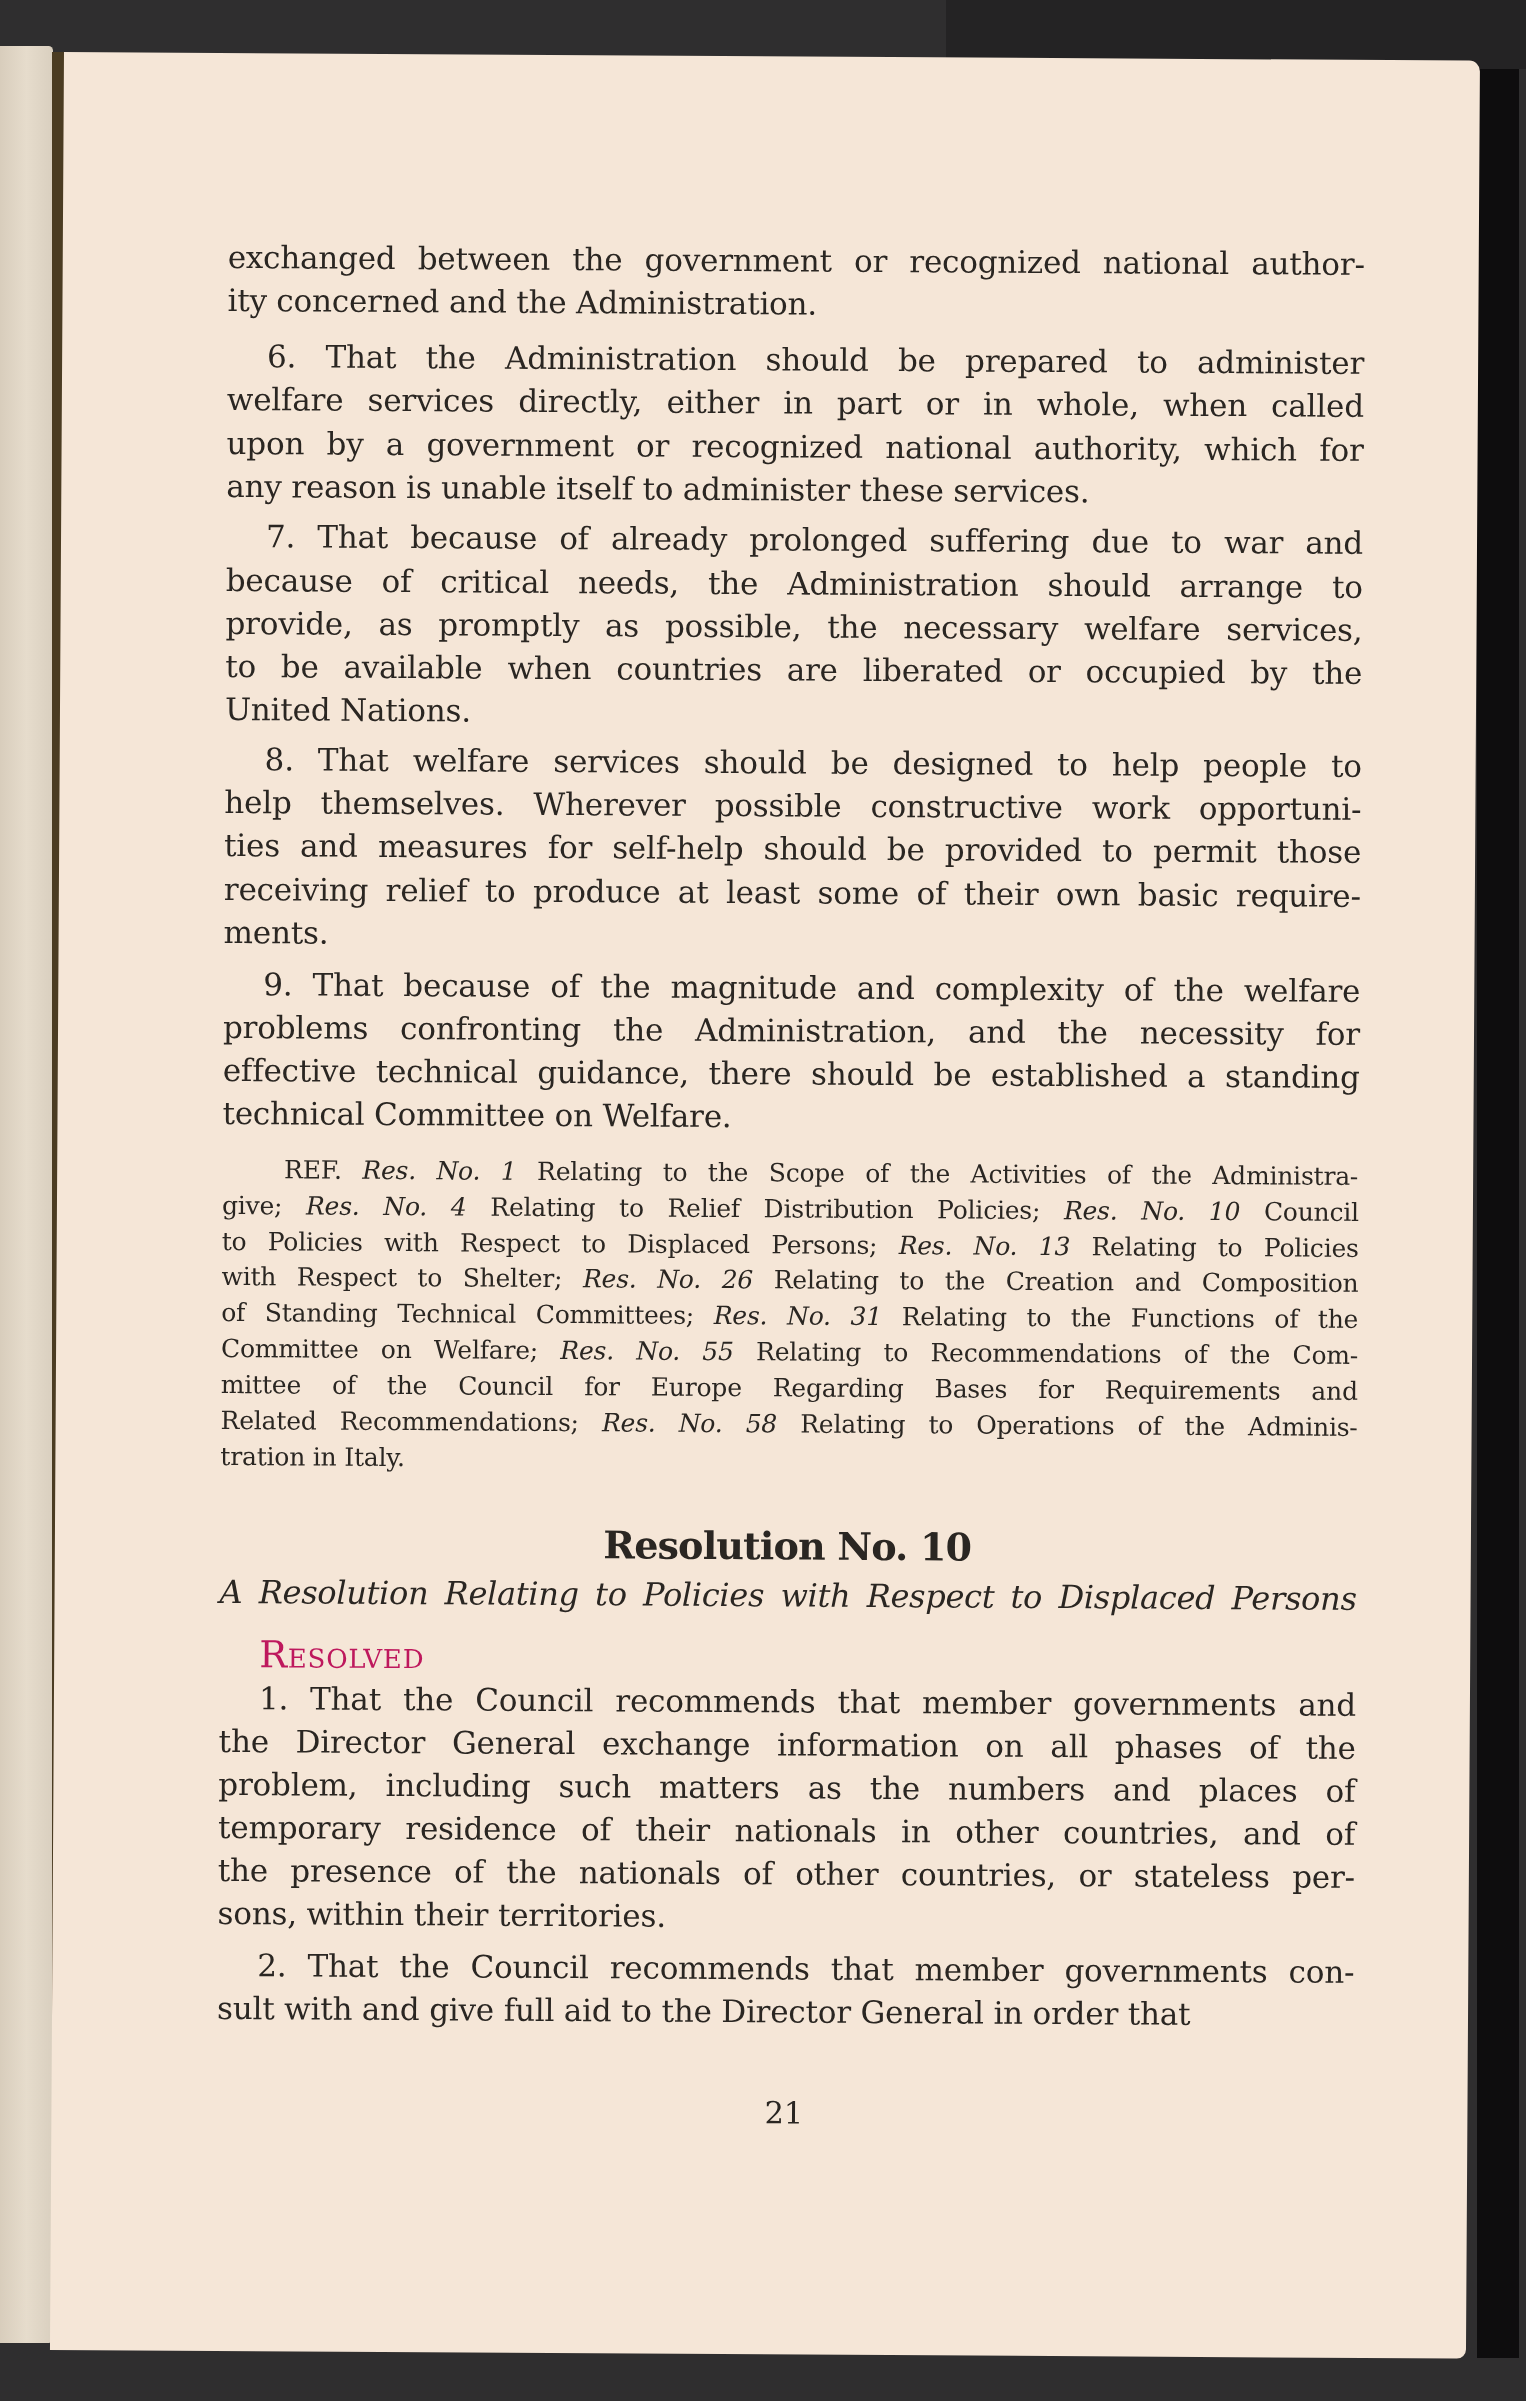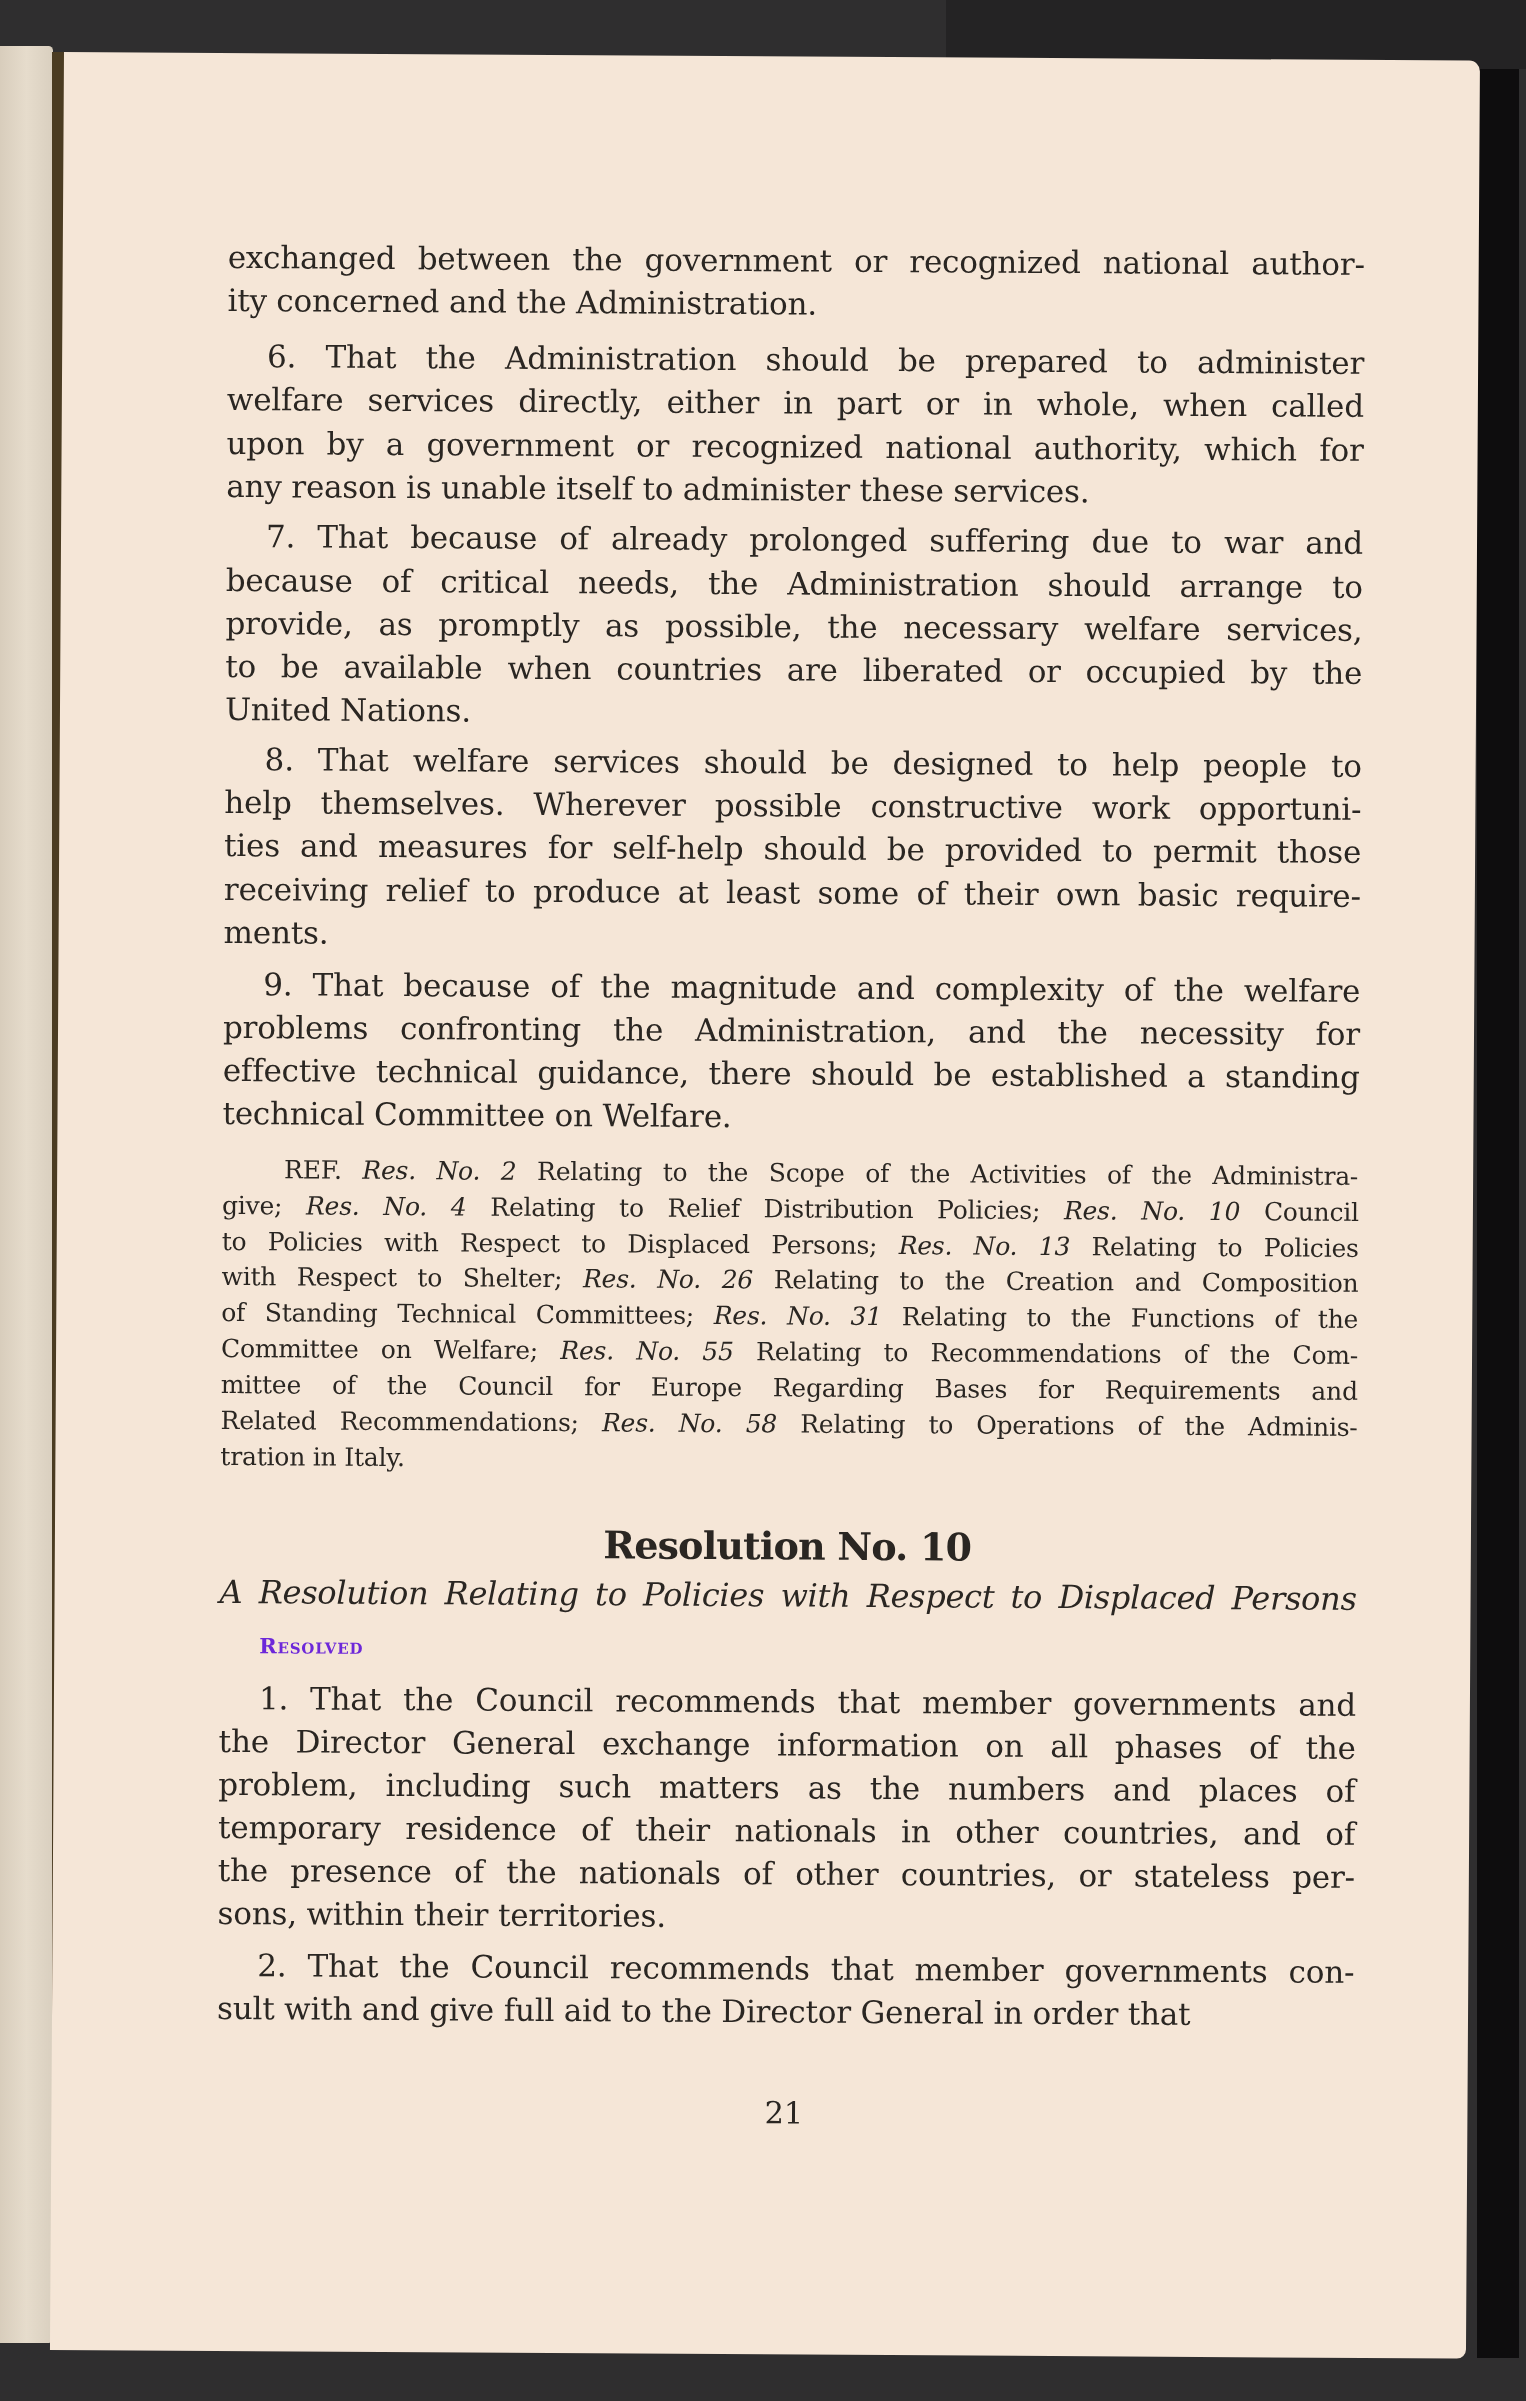--- a/index.html
+++ b/index.html
@@ -36,21 +36,21 @@
   .title {
     position:absolute; left:0; width:1465px; text-align:center;
     font-family:"DejaVu Serif", serif; font-weight:bold; font-size:38px; color:#2a2622;
     letter-spacing:-0.8px;
   }
   .subtitle {
     position:absolute; left:165px; width:1137px;
     font-style:italic; font-size:32px; color:#2a2622; white-space:nowrap;
     text-align:justify; text-align-last:justify; letter-spacing:-0.3px;
   }
-  .resolved { position:absolute; left:205px; font-size:21px; color:#6d28d9; font-variant:small-caps; letter-spacing:0.8px;font-weight:bold; }
+  .resolved { position:absolute; left:205px; font-size:37px; color:#be185d; font-variant:small-caps; letter-spacing:0.8px; }
   .pagenum { position:absolute; left:0; width:1465px; text-align:center; font-size:30.5px; color:#2a2622; }
 </style>
 </head>
 <body>
 
 <div class="bg-top-right"></div>
 <div class="left-leaf"></div>
 <div class="gutter-shadow"></div>
 <div class="right-shadow"></div>
 
@@ -72,21 +72,21 @@
       <div class="ln" style="top: 728px;">help themselves. Wherever possible constructive work opportuni-</div>
       <div class="ln" style="top: 771px;">ties and measures for self-help should be provided to permit those</div>
       <div class="ln" style="top: 815px;">receiving relief to produce at least some of their own basic require-</div>
       <div class="ln last" style="top: 858px;">ments.</div>
       <div class="ln ind" style="top: 910px;">9. That because of the magnitude and complexity of the welfare</div>
       <div class="ln" style="top: 953px;">problems confronting the Administration, and the necessity for</div>
       <div class="ln" style="top: 996px;">effective technical guidance, there should be established a standing</div>
       <div class="ln last" style="top: 1039px;">technical Committee on Welfare.</div>
     </div>
   <div id="refs">
-      <div class="ln ref ind" style="top: 1099px;"><span>REF. </span><span class="res">Res. No. 2</span><span> Relating to the Scope of the Activities of the Administra-</span></div>
+      <div class="ln ref ind" style="top: 1099px;"><span>REF. </span><span class="res">Res. No. 1</span><span> Relating to the Scope of the Activities of the Administra-</span></div>
       <div class="ln ref" style="top: 1135px;"><span>give; </span><span class="res">Res. No. 4</span><span> Relating to Relief Distribution Policies; </span><span class="res">Res. No. 10</span><span> Council</span></div>
       <div class="ln ref" style="top: 1171px;"><span>to Policies with Respect to Displaced Persons; </span><span class="res">Res. No. 13</span><span> Relating to Policies</span></div>
       <div class="ln ref" style="top: 1206px;"><span>with Respect to Shelter; </span><span class="res">Res. No. 26</span><span> Relating to the Creation and Composition</span></div>
       <div class="ln ref" style="top: 1242px;"><span>of Standing Technical Committees; </span><span class="res">Res. No. 31</span><span> Relating to the Functions of the</span></div>
       <div class="ln ref" style="top: 1278px;"><span>Committee on Welfare; </span><span class="res">Res. No. 55</span><span> Relating to Recommendations of the Com-</span></div>
       <div class="ln ref" style="top: 1314px;"><span>mittee of the Council for Europe Regarding Bases for Requirements and</span></div>
       <div class="ln ref" style="top: 1350px;"><span>Related Recommendations; </span><span class="res">Res. No. 58</span><span> Relating to Operations of the Adminis-</span></div>
       <div class="ln ref last" style="top: 1386px;"><span>tration in Italy.</span></div>
     </div>
 

